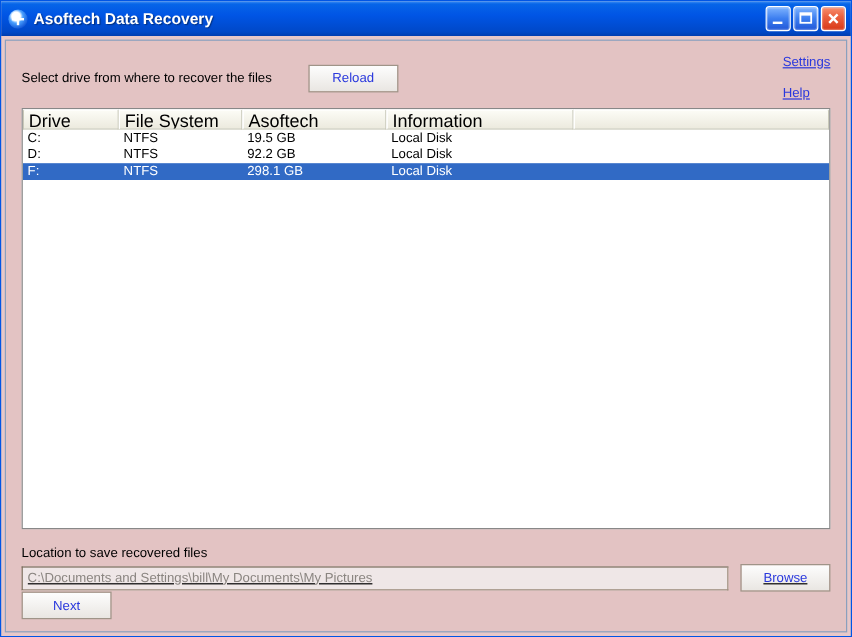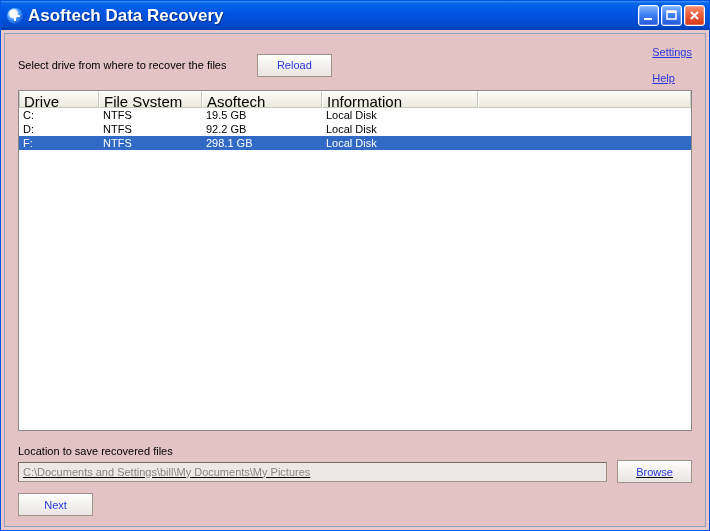--- a/index.html
+++ b/index.html
@@ -23,21 +23,21 @@
     border-radius: 50%;
     position: relative;
     margin-right: 5px;
     flex: 0 0 auto;
   }
   .titlebar-icon::before, .titlebar-icon::after {
     content: ""; position: absolute; background: #fff;
   }
   .titlebar-icon::before { left:7px; top:3px; width:2px; height:10px; }
   .titlebar-icon::after  { left:3px; top:7px; width:10px; height:2px; }
-  .titlebar-title { font-weight: bold; font-size: 17px; text-shadow: 1px 1px 1px #003080; flex: 1 1 auto; }
+  .titlebar-title { font-weight: bold; font-size: 13px; text-shadow: 1px 1px 1px #003080; flex: 1 1 auto; }
   .titlebar-btns { display: flex; gap: 2px; }
   .tbtn {
     width: 21px; height: 21px; border-radius: 3px;
     border: 1px solid #fff;
     display: flex; align-items: center; justify-content: center;
     box-shadow: inset 0 0 0 1px rgba(255,255,255,.25);
   }
   .tbtn-min, .tbtn-max { background: linear-gradient(to bottom,#7fb4ff 0%, #3c7ef0 50%, #2258d8 100%); }
   .tbtn-close        { background: linear-gradient(to bottom,#f89070 0%, #ec6240 40%, #d83818 100%); }
   .tbtn svg { width: 13px; height: 13px; }
@@ -103,21 +103,21 @@
     font: 11px Tahoma, sans-serif;
   }
   .std-btn {
     width: 75px; height: 23px;
     background: linear-gradient(to bottom,#fdfdfd,#e9e6e2);
     border: 1px solid #9f9488;
     color: #2a38dd;
     font: 11px Tahoma, sans-serif;
     cursor: pointer;
   }
-  .next-row { margin-top: 10px; }
+  .next-row { }
 </style>
 </head>
 <body>
 
 <div class="window">
 
   <div class="titlebar">
     <span class="titlebar-icon"></span>
     <span class="titlebar-title">Asoftech Data Recovery</span>
     <div class="titlebar-btns">

